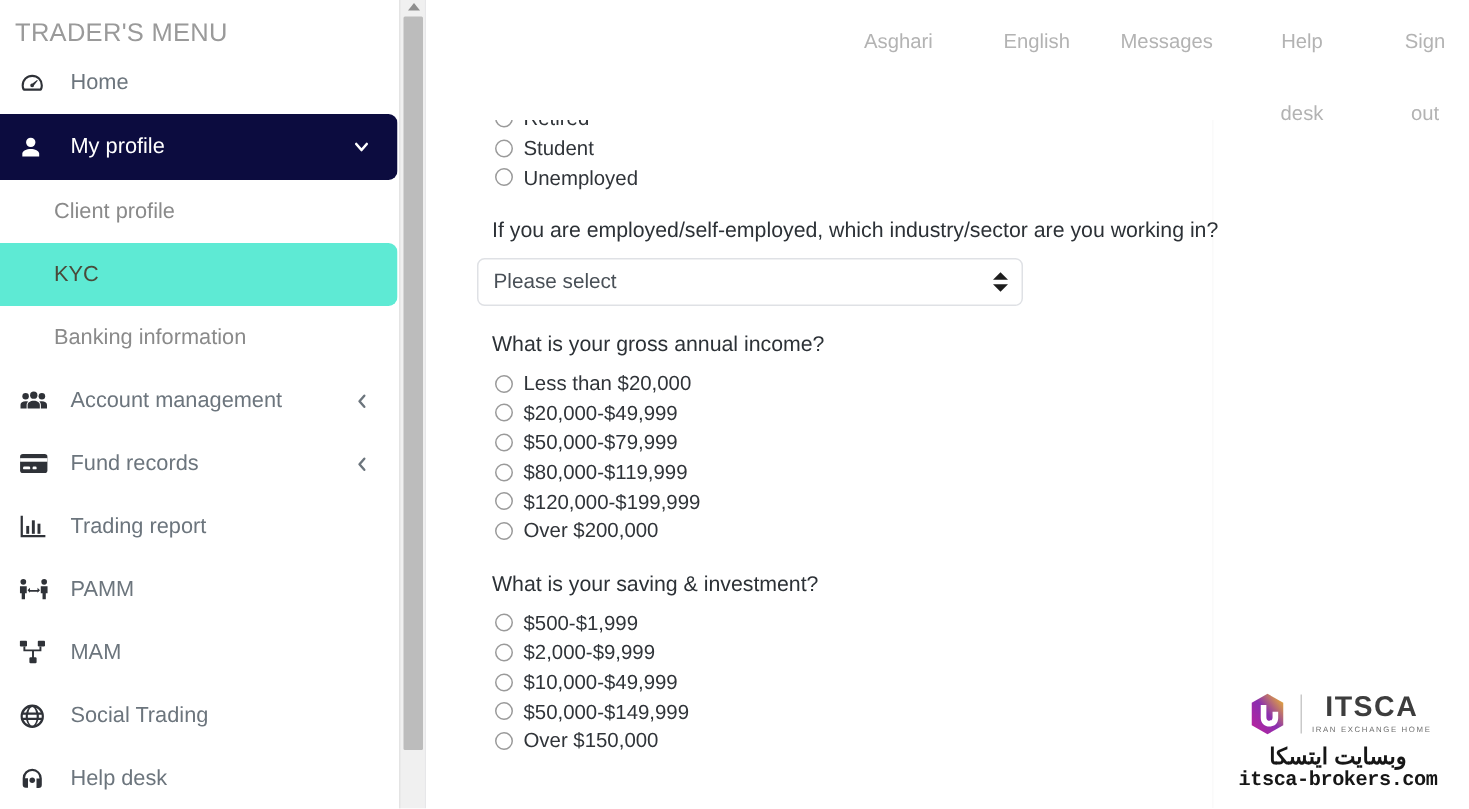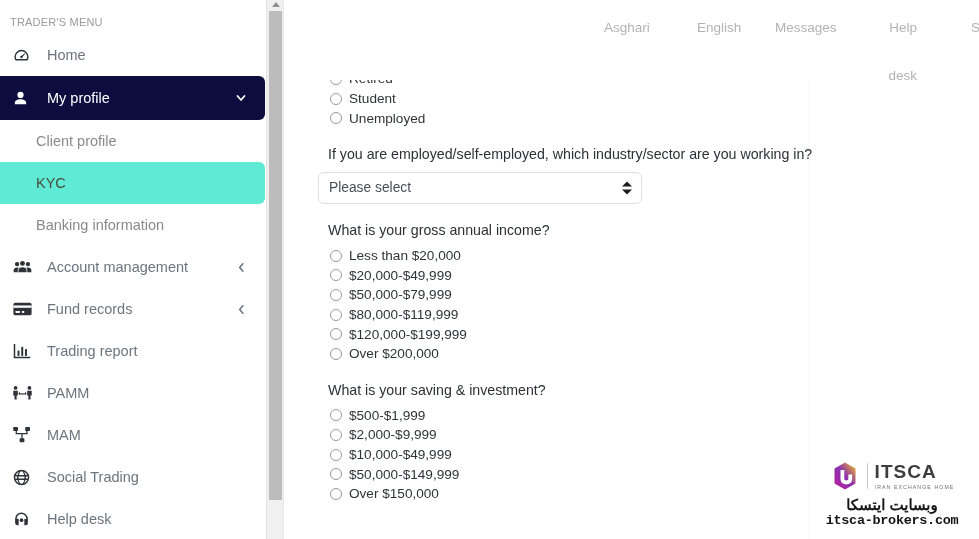--- a/index.html
+++ b/index.html
@@ -12,21 +12,21 @@
   #app { position: relative; width: 979px; height: 539px; background:#fff; }
 
   
   #sidebar {
     position: absolute; left: 0; top: 0;
     width: 265px; height: 539px;
     background: #ffffff;
     overflow: hidden;
   }
   .menu-title {
-    font-size: 11px;
+    font-size: 17px;
     color: #9a9a9a;
     letter-spacing: .2px;
     padding: 9px 0 0 10px;
     height: 34px;
     line-height: 26px;
     white-space: nowrap;
   }
   .nav-item {
     position: relative;
     display: flex; align-items: center;
@@ -112,25 +112,24 @@
     width: 695px; height: 80px;
     background: #ffffff;
     z-index: 5;
     pointer-events: none;
   }
   .hdr-link {
     position: absolute;
     font-size: 13.5px;
     color: #b3b3b3;
     white-space: pre-line;
-    text-align: right;
+    text-align: center;
     line-height: 48px;
     pointer-events: auto;
     cursor: pointer;
-    margin-left: 28px;
   }
   #hdr-user     { left: 292px; top: 4px; }
   #hdr-lang     { left: 385px; top: 4px; }
   #hdr-messages { left: 463px; top: 4px; }
   #hdr-help     { left: 563px; top: 4px; width: 42px; }
   #hdr-signout  { left: 646px; top: 4px; width: 40px; }
 
   
   #content {
     position: absolute; left: 284px; top: 0;
@@ -163,21 +162,21 @@
     width: 12px; height: 12px;
     border: 1px solid #9a9a9a;
     border-radius: 50%;
     background: #fff;
     margin-right: 7px;
     flex: 0 0 12px;
   }
   .gap-md { height: 18px; }
   .sel-wrap { padding-left: 34px; padding-top: 2px; }
   select.dd {
-    width: 324px; height: 32px;
+    width: 364px; height: 32px;
     font-size: 13.8px;
     font-family: "Liberation Sans", sans-serif;
     color: #495057;
     background: #ffffff;
     border: 1px solid #dfe1e5;
     border-radius: 5px;
     padding: 0 26px 0 10px;
     -webkit-appearance: none;
     appearance: none;
     cursor: pointer;
@@ -205,21 +204,21 @@
   #watermark {
     position: absolute; right: 12px; bottom: 10px;
     width: 150px;
     text-align: center;
     z-index: 8;
     pointer-events: none;
   }
   .wm-top { display: flex; align-items: center; justify-content: center; gap: 7px; }
   .wm-mark { width: 30px; height: 30px; flex: 0 0 30px; }
   .wm-bar { width: 1px; height: 26px; background: #c9c9c9; }
-  .wm-txt { text-align: left; }
+  .wm-txt { text-align: center; }
   .wm-name {
     font-size: 19px; font-weight: bold; letter-spacing: 1px;
     color: #3d3d3d; line-height: 19px;
   }
   .wm-sub {
     font-size: 5.2px; letter-spacing: 1.1px; color: #6e6e6e;
     line-height: 8px; margin-top: 2px;
   }
   .wm-fa {
     font-size: 15px; font-weight: bold; color: #161616;

